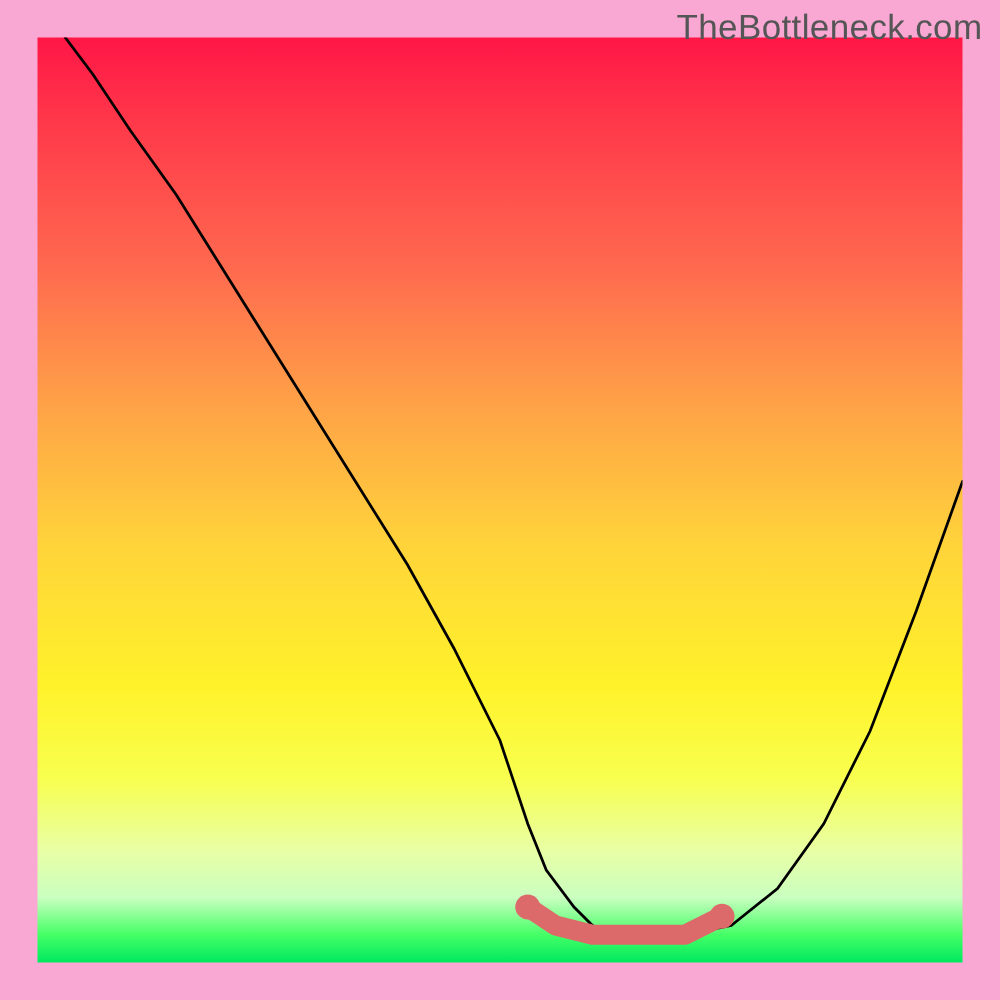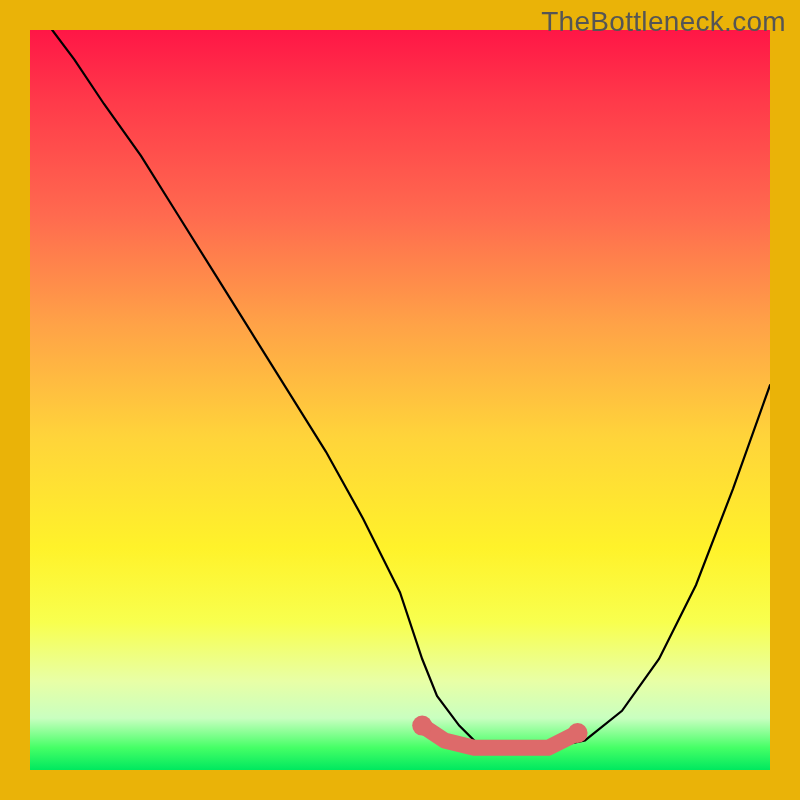--- a/index.html
+++ b/index.html
@@ -9,21 +9,21 @@
     height: 800px;
     background: #000;
     overflow: hidden;
   }
   .frame {
     position: absolute;
     left: 0;
     top: 0;
     width: 800px;
     height: 800px;
-    background: #eab308;
+    background: #f9a8d4;
   }
   .watermark {
     position: absolute;
     top: 6px;
     right: 14px;
     color: #555;
     font-family: Arial, Helvetica, sans-serif;
     font-size: 28px;
     font-weight: 500;
     letter-spacing: 0.3px;

